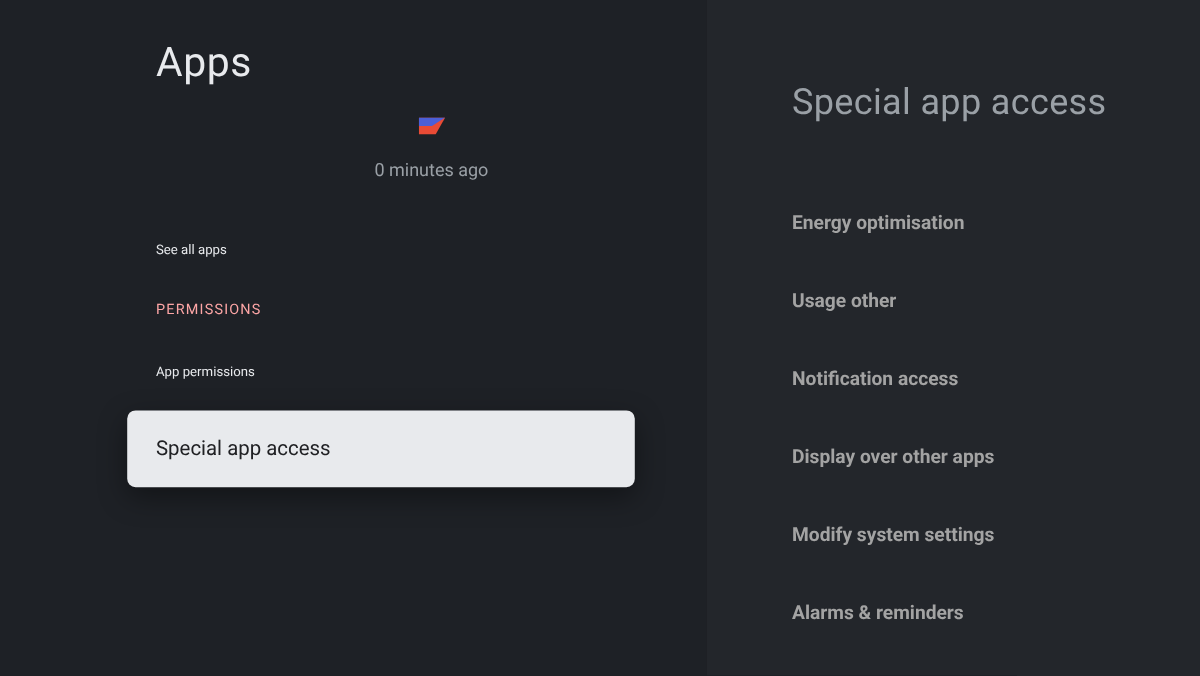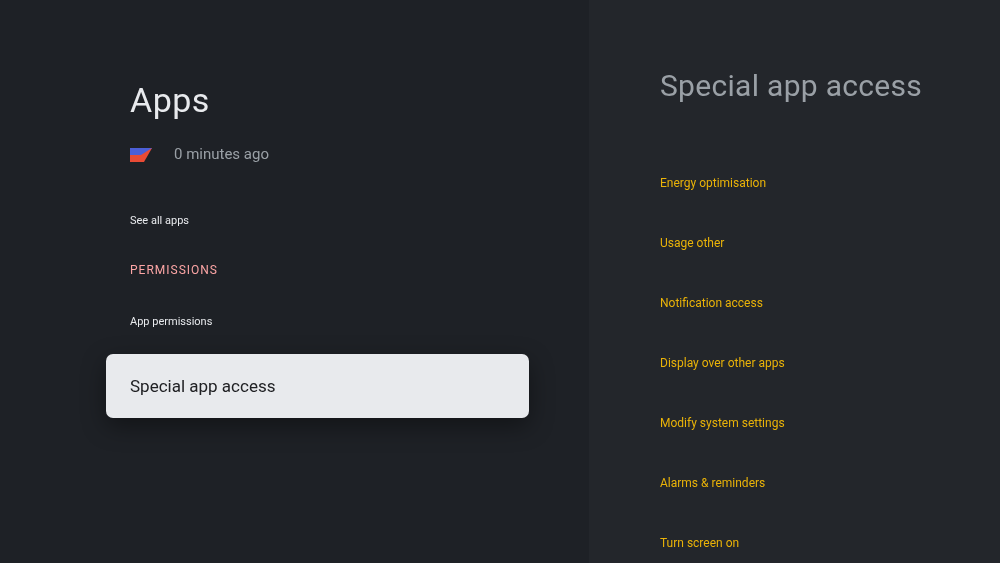--- a/index.html
+++ b/index.html
@@ -12,21 +12,21 @@
       height: 563px;
       background: #1e2126;
       font-family: 'Roboto', -apple-system, BlinkMacSystemFont, 'Segoe UI', sans-serif;
       display: flex;
       overflow: hidden;
       color: #e8eaed;
     }
     .left-panel {
       width: 589px;
       height: 100%;
-      padding-top: 80px;
+      padding-top: 32px;
       padding-left: 130px;
       background: #1e2126;
     }
     .right-panel {
       width: 411px;
       height: 100%;
       padding-top: 68px;
       padding-left: 71px;
       background: #23262b;
     }
@@ -42,20 +42,21 @@
       font-weight: 400;
       color: #9aa0a6;
       margin-bottom: 50px;
       letter-spacing: 0.3px;
     }
     .recent-app-row {
       display: flex;
       align-items: center;
       gap: 22px;
       margin-bottom: 33px;
+      flex-direction: column;
     }
     .recent-app-icon {
       width: 22px;
       height: 14px;
     }
     .recent-app-time {
       font-size: 15px;
       color: #9aa0a6;
       font-weight: 400;
     }
@@ -83,25 +84,25 @@
       margin-left: -24px;
       margin-right: 60px;
       box-shadow: 0 8px 24px rgba(0, 0, 0, 0.4);
       font-size: 17px;
       cursor: pointer;
       margin-top: 8px;
       margin-bottom: 8px;
       font-weight: 400;
     }
     .right-menu-item {
-      font-size: 12px;
-      color: #eab308;
+      font-size: 16px;
+      color: #a3a3a3;
       padding: 23px 0;
       cursor: pointer;
-      font-weight: 400;
+      font-weight: 700;
     }
     .left-items-container {
       padding-top: 0;
     }
   </style>
 </head>
 <body>
 
 <div class="left-panel">
   <h1 class="page-title">Apps</h1>

